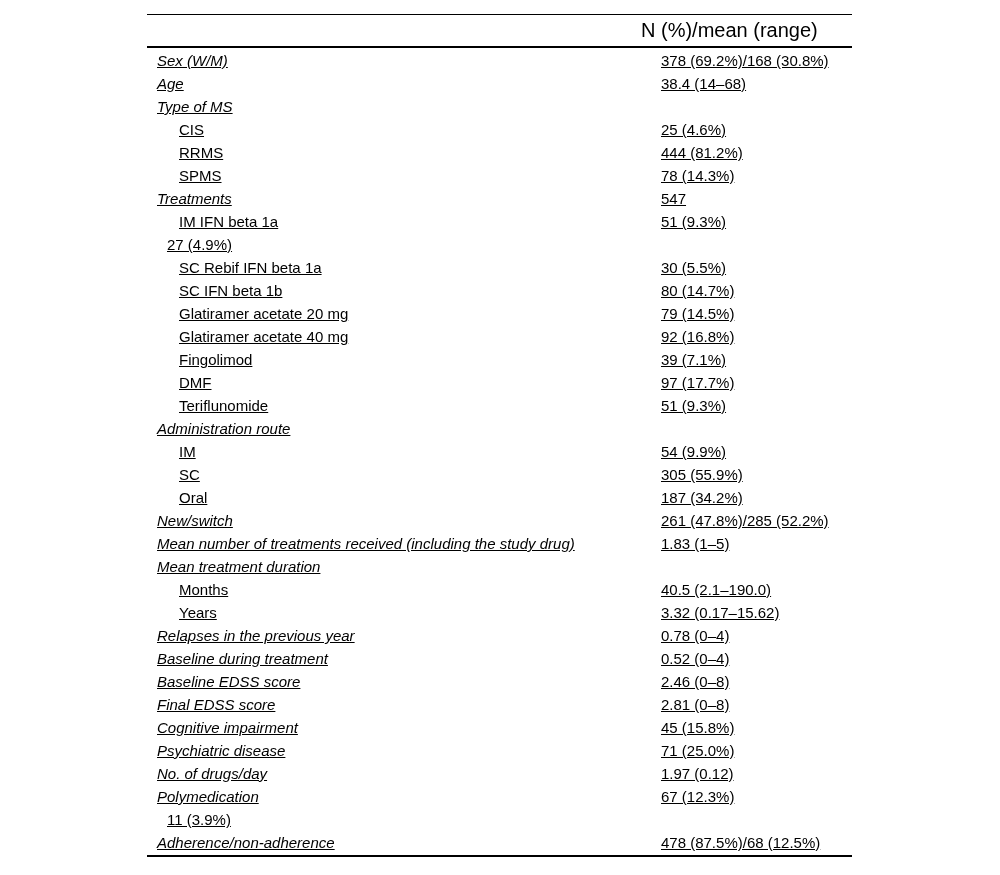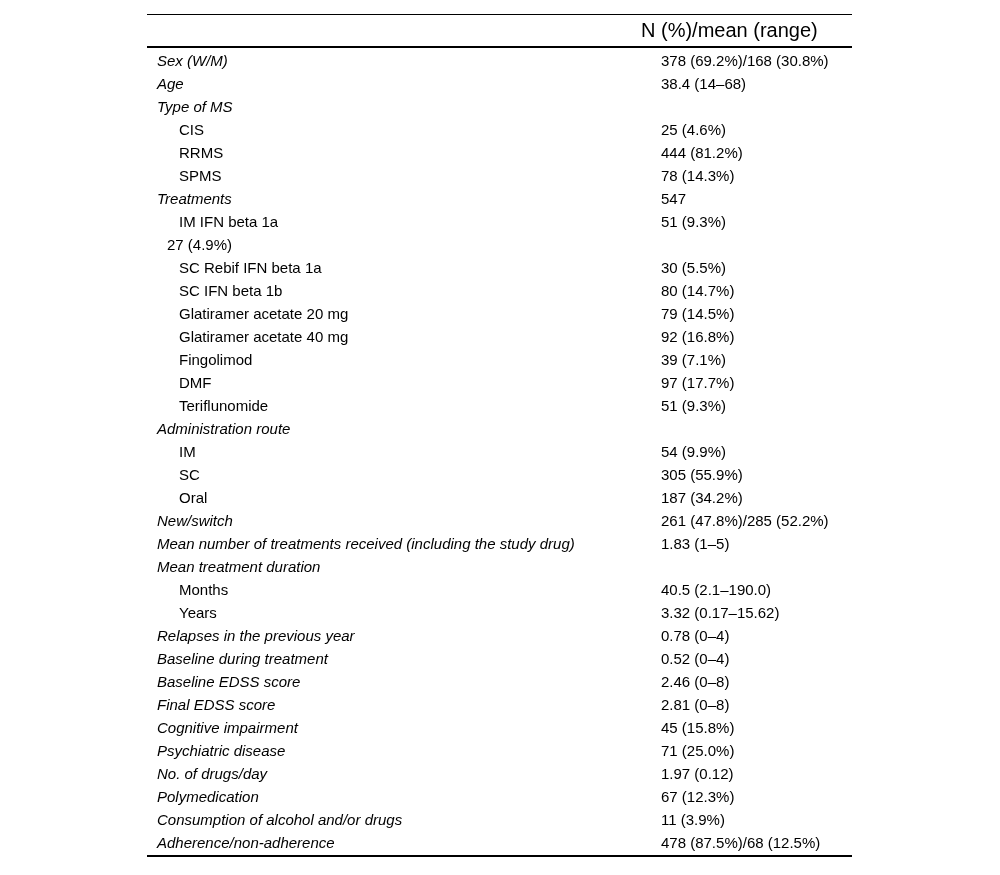--- a/index.html
+++ b/index.html
@@ -37,20 +37,21 @@
   }
   .header-spacer {
     width: 494px;
     flex: 0 0 494px;
   }
   .header-value {
     flex: 1;
   }
   .rows {
     padding: 1px 0;
+    text-decoration: underline;
   }
   .row {
     height: 23px;
     display: flex;
     align-items: center;
     font-size: 15px;
     line-height: 23px;
     white-space: nowrap;
   }
   .row-label {
@@ -207,21 +208,20 @@
   </div>
       <div class="row">
     <div class="row-label">No. of drugs/day</div>
     <div class="row-value">1.97 (0.12)</div>
   </div>
       <div class="row">
     <div class="row-label">Polymedication</div>
     <div class="row-value">67 (12.3%)</div>
   </div>
       <div class="row">
-    <div class="row-label">Consumption of alcohol and/or drugs</div>
     <div class="row-value">11 (3.9%)</div>
   </div>
       <div class="row">
     <div class="row-label">Adherence/non-adherence</div>
     <div class="row-value">478 (87.5%)/68 (12.5%)</div>
   </div>
     </div>
   <div class="rule-thick"></div>
 </div>
 

